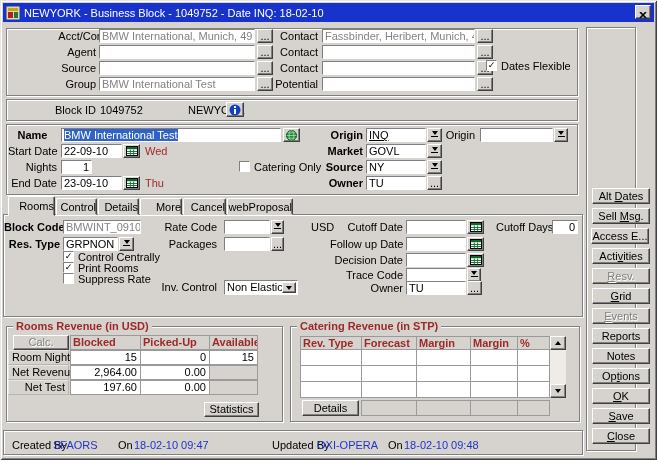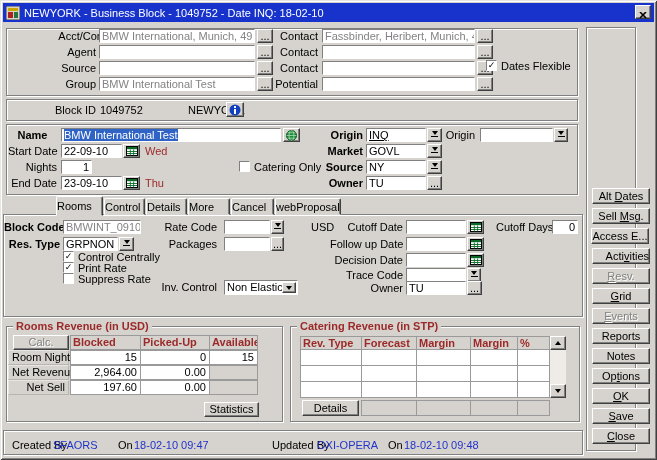--- a/index.html
+++ b/index.html
@@ -33,23 +33,23 @@
     border-top:4px solid #000;margin:0 auto;}
   .bar{display:block;width:7px;height:1px;background:#000;margin:1px auto 0;}
   .combo-btn{position:absolute;right:1px;top:1px;bottom:1px;width:14px;padding-top:3px;}
   .legend{position:absolute;top:-6px;background:var(--bg);padding:0 3px;color:var(--maroon);font-weight:bold;line-height:11px;}
   .hcell{background:var(--bg);border:1px solid #9a9a9a;box-sizing:border-box;color:var(--maroon);
     font-weight:bold;padding:1px 2px;line-height:11px;white-space:nowrap;overflow:hidden;}
   .cell{background:#fff;border:1px solid #9a9a9a;box-sizing:border-box;padding:1px 3px;line-height:11px;}
   .gcell{background:var(--bg);border:1px solid #9a9a9a;box-sizing:border-box;}
   .rowlbl{border:1px solid #b8b5b0;border-left-color:#e8e6e2;border-top-color:#e8e6e2;box-sizing:border-box;
     padding:1px 3px;text-align:right;line-height:11px;white-space:nowrap;}
-  .tab{position:absolute;top:198px;height:17px;background:var(--bg);text-align:left;line-height:17px;
+  .tab{position:absolute;top:198px;height:17px;background:var(--bg);text-align:right;line-height:17px;
     border:1px solid;border-color:var(--lt) var(--dk) var(--bg) var(--lt);box-shadow:inset -1px 0 0 var(--md);
-    border-radius:2px 2px 0 0;box-sizing:border-box;z-index:2;margin-left:48px;}
+    border-radius:2px 2px 0 0;box-sizing:border-box;z-index:2;}
   .tab.active{top:196px;height:20px;z-index:5;line-height:18px;}
   .side-btn{position:absolute;width:58px;height:16px;line-height:14px;}
   .mn{text-decoration:underline;}
   .sb-track{position:absolute;background:#efece8;}
 </style>
 </head>
 <body>
 
 <div class="window">
 
@@ -240,21 +240,21 @@
     <svg width="12" height="10">
         <rect x="0.5" y="0.5" width="11" height="9" fill="#fff" stroke="#000"></rect>
         <rect x="1" y="1" width="10" height="2.2" fill="#0a6b28"></rect>
         <path d="M1 5.5h10 M1 7.5h10 M4.3 3.5v6 M7.6 3.5v6" stroke="#0a6b28" stroke-width="0.9" fill="none"></path>
       </svg>
   </div>
 
   <div class="cb abs" style="left:63px;top:251px;">✓</div>
   <div class="lbl abs" style="left:78px;top:251px;">Control Centrally</div>
   <div class="cb abs" style="left:63px;top:262px;">✓</div>
-  <div class="lbl abs" style="left:78px;top:262px;">Print Rate</div>
+  <div class="lbl abs" style="left:78px;top:262px;">Print Rooms</div>
   <div class="cb abs" style="left:63px;top:273px;"></div>
   <div class="lbl abs" style="left:78px;top:273px;">Suppress Rate</div>
 
   <div class="lbl abs r" style="left:330px;top:254px;width:73px;">Decision Date</div>
   <div class="sunken abs" style="left:406px;top:253px;width:60px;height:14px;"><span></span></div>
   <div class="btn abs" style="left:467px;top:253px;width:17px;height:14px;padding-top:1px;">
     <svg width="12" height="10">
         <rect x="0.5" y="0.5" width="11" height="9" fill="#fff" stroke="#000"></rect>
         <rect x="1" y="1" width="10" height="2.2" fill="#0a6b28"></rect>
         <path d="M1 5.5h10 M1 7.5h10 M4.3 3.5v6 M7.6 3.5v6" stroke="#0a6b28" stroke-width="0.9" fill="none"></path>
@@ -291,21 +291,21 @@
   <div class="rowlbl abs" style="left:8px;top:350px;width:61px;height:15px;">Room Nights</div>
   <div class="cell abs r" style="left:70px;top:350px;width:71px;height:15px;">15</div>
   <div class="cell abs r" style="left:140px;top:350px;width:70px;height:15px;">0</div>
   <div class="cell abs r" style="left:209px;top:350px;width:49px;height:15px;">15</div>
 
   <div class="rowlbl abs" style="left:8px;top:365px;width:61px;height:15px;">Net Revenue</div>
   <div class="cell abs r" style="left:70px;top:365px;width:71px;height:15px;">2,964.00</div>
   <div class="cell abs r" style="left:140px;top:365px;width:70px;height:15px;">0.00</div>
   <div class="gcell abs" style="left:209px;top:365px;width:49px;height:15px;"></div>
 
-  <div class="rowlbl abs" style="left:8px;top:380px;width:61px;height:15px;">Net Sell</div>
+  <div class="rowlbl abs" style="left:8px;top:380px;width:61px;height:15px;">Net Test</div>
   <div class="cell abs r" style="left:70px;top:380px;width:71px;height:15px;">197.60</div>
   <div class="cell abs r" style="left:140px;top:380px;width:70px;height:15px;">0.00</div>
   <div class="gcell abs" style="left:209px;top:380px;width:49px;height:15px;"></div>
 
   <div class="btn abs" style="left:204px;top:402px;width:55px;height:15px;">Statistics</div>
 
   <div class="etched abs" style="left:290px;top:326px;width:290px;height:96px;">
     <span class="legend" style="left:6px;">Catering Revenue (in STP)</span>
   </div>
   <div class="hcell abs" style="left:300px;top:336px;width:62px;height:14px;">Rev. Type</div>
@@ -342,21 +342,21 @@
   <div class="gcell abs" style="left:361px;top:400px;width:56px;height:16px;"></div>
   <div class="gcell abs" style="left:416px;top:400px;width:55px;height:16px;"></div>
   <div class="gcell abs" style="left:470px;top:400px;width:48px;height:16px;"></div>
   <div class="gcell abs" style="left:517px;top:400px;width:33px;height:16px;"></div>
 
   <div class="etched abs" style="left:586px;top:27px;width:50px;height:424px;">
     <div>
         <div class="btn side-btn" style="left: 5px; top: 160px;"><span>Alt </span><span class="mn">D</span><span>ates</span></div>
         <div class="btn side-btn" style="left: 5px; top: 180px;"><span>Sell </span><span class="mn">M</span><span>sg.</span></div>
         <div class="btn side-btn" style="left: 4px; top: 200px;"><span>Access E...</span><span class="mn"></span><span></span></div>
-        <div class="btn side-btn" style="left: 5px; top: 220px; text-align: right;"><span>Acti</span><span class="mn">v</span><span>ities</span></div>
+        <div class="btn side-btn" style="left: 5px; top: 220px;"><span>Acti</span><span class="mn">v</span><span>ities</span></div>
         <div class="btn side-btn disabled" style="left: 5px; top: 240px;"><span></span><span class="mn">R</span><span>esv.</span></div>
         <div class="btn side-btn" style="left: 5px; top: 260px;"><span></span><span class="mn">G</span><span>rid</span></div>
         <div class="btn side-btn disabled" style="left: 5px; top: 280px;"><span></span><span class="mn">E</span><span>vents</span></div>
         <div class="btn side-btn" style="left: 5px; top: 300px;"><span>Reports</span><span class="mn"></span><span></span></div>
         <div class="btn side-btn" style="left: 5px; top: 320px;"><span>Notes</span><span class="mn"></span><span></span></div>
         <div class="btn side-btn" style="left: 5px; top: 340px;"><span>Op</span><span class="mn">t</span><span>ions</span></div>
         <div class="btn side-btn" style="left: 5px; top: 360px;"><span></span><span class="mn">O</span><span>K</span></div>
         <div class="btn side-btn" style="left: 5px; top: 380px;"><span></span><span class="mn">S</span><span>ave</span></div>
         <div class="btn side-btn" style="left: 5px; top: 400px;"><span></span><span class="mn">C</span><span>lose</span></div>
       </div>

